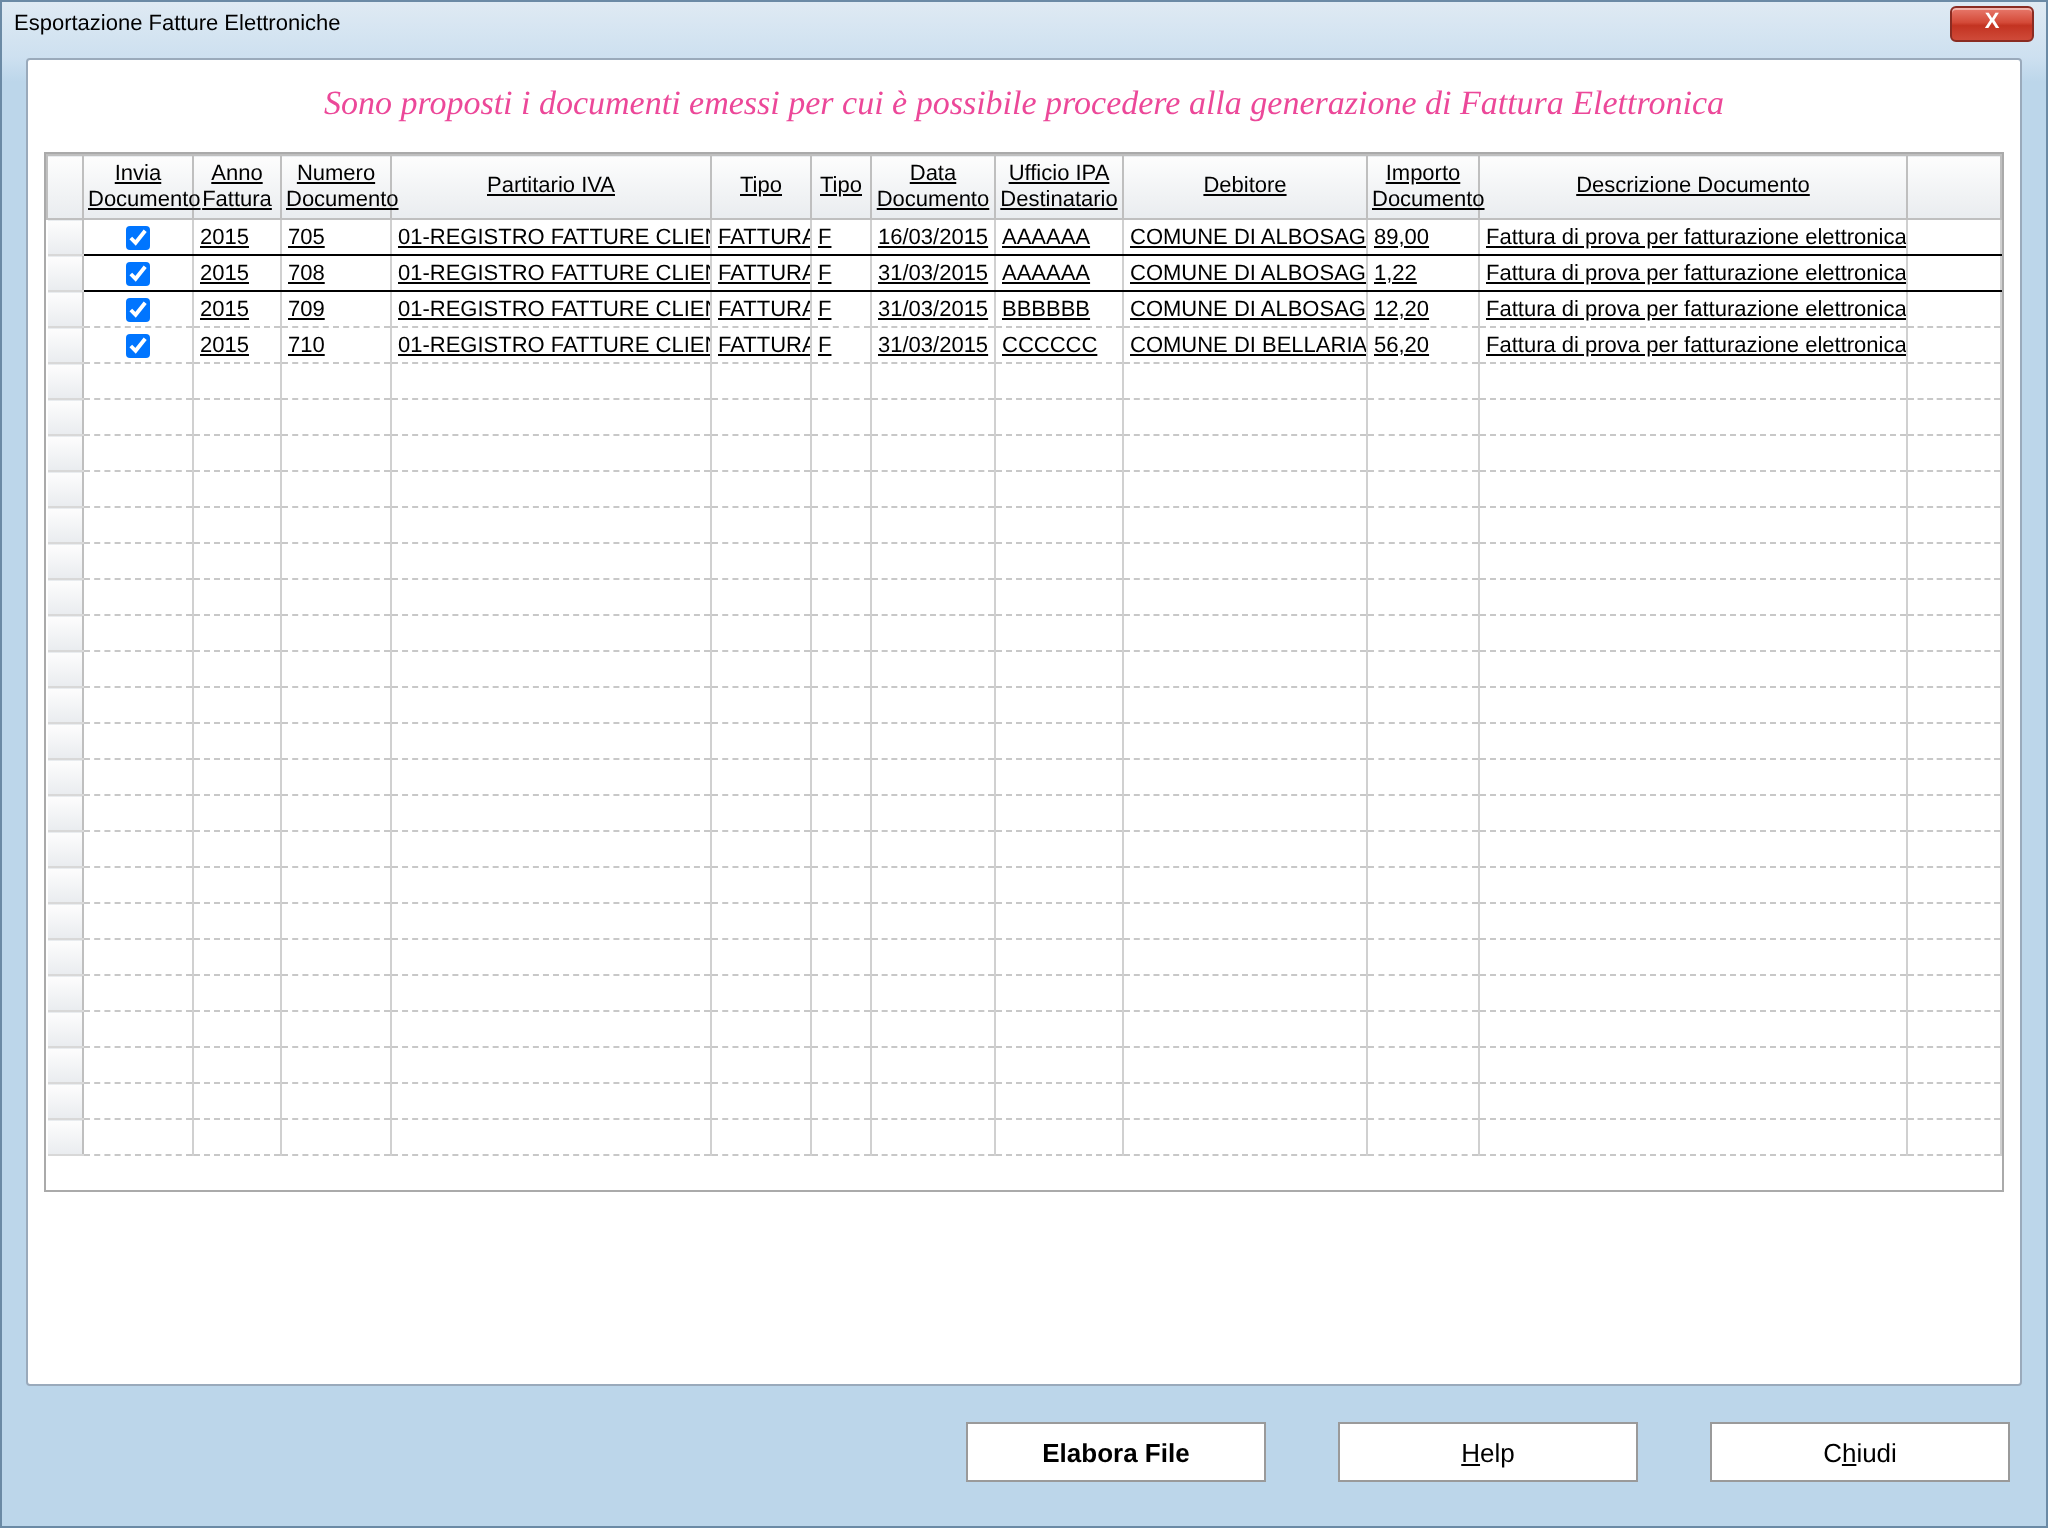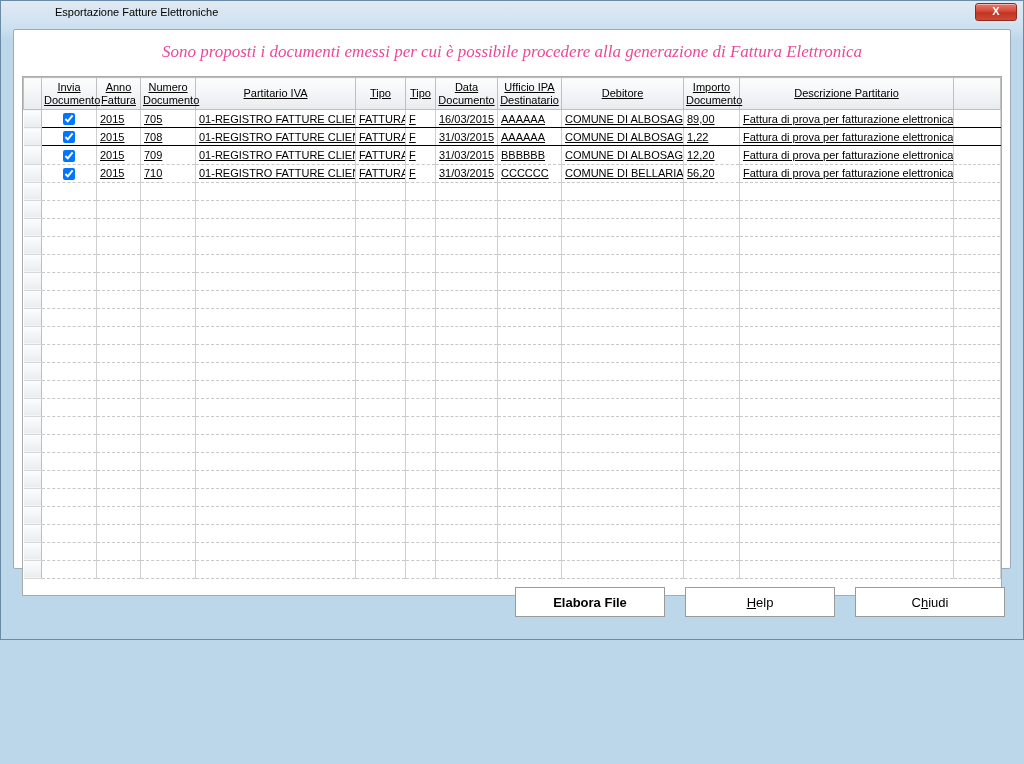--- a/index.html
+++ b/index.html
@@ -7,25 +7,24 @@
     margin: 0;
     font-family: Tahoma, Geneva, sans-serif;
     font-size: 11px;
     background: #bcd6ea;
     width: 1024px;
     height: 764px;
     overflow: hidden;
   }
   .window {
     width: 1024px;
-    height: 640px;
+    height: 764px;
     background: linear-gradient(to bottom, #dfeaf3 0px, #cde0f0 28px, #bcd6ea 40px);
     border: 1px solid #6b8aa5;
     position: relative;
-    padding-left: 48px;
   }
   .titlebar {
     height: 22px;
     display: flex;
     align-items: center;
     padding: 0 6px;
     color: #000;
     font-size: 11px;
   }
   .titlebar .spacer { flex: 1; }
@@ -118,21 +117,21 @@
     text-align: center;
   }
   input[type=checkbox]{
     width:12px;height:12px;margin:0;vertical-align:middle;
   }
   .buttons {
     position: absolute;
     right: 18px;
     bottom: 22px;
     display: flex;
-    gap: 20px;
+    gap: 36px;
   }
   .btn {
     min-width: 150px;
     height: 30px;
     background: #fff;
     border: 1px solid #9a9a9a;
     font-size: 13px;
     display: flex;
     align-items: center;
     justify-content: center;
@@ -185,21 +184,21 @@
             <th>Tipo</th>
             <th>Tipo</th>
             <th>Data
 Documento</th>
             <th>Ufficio IPA
 Destinatario</th>
             <th>Debitore</th>
             <th>Importo
 Documento</th>
             <th>Descrizione
-Partitario</th>
+Documento</th>
             <th></th>
           </tr>
         </thead>
         <tbody id="grid-body">
             <tr class="sep-solid">
               <td class="rowhdr"></td>
               <td class="chk"><input type="checkbox" checked="" style=""></td>
               <td>2015</td>
               <td>705</td>
               <td>01-REGISTRO FATTURE CLIENTI</td>

